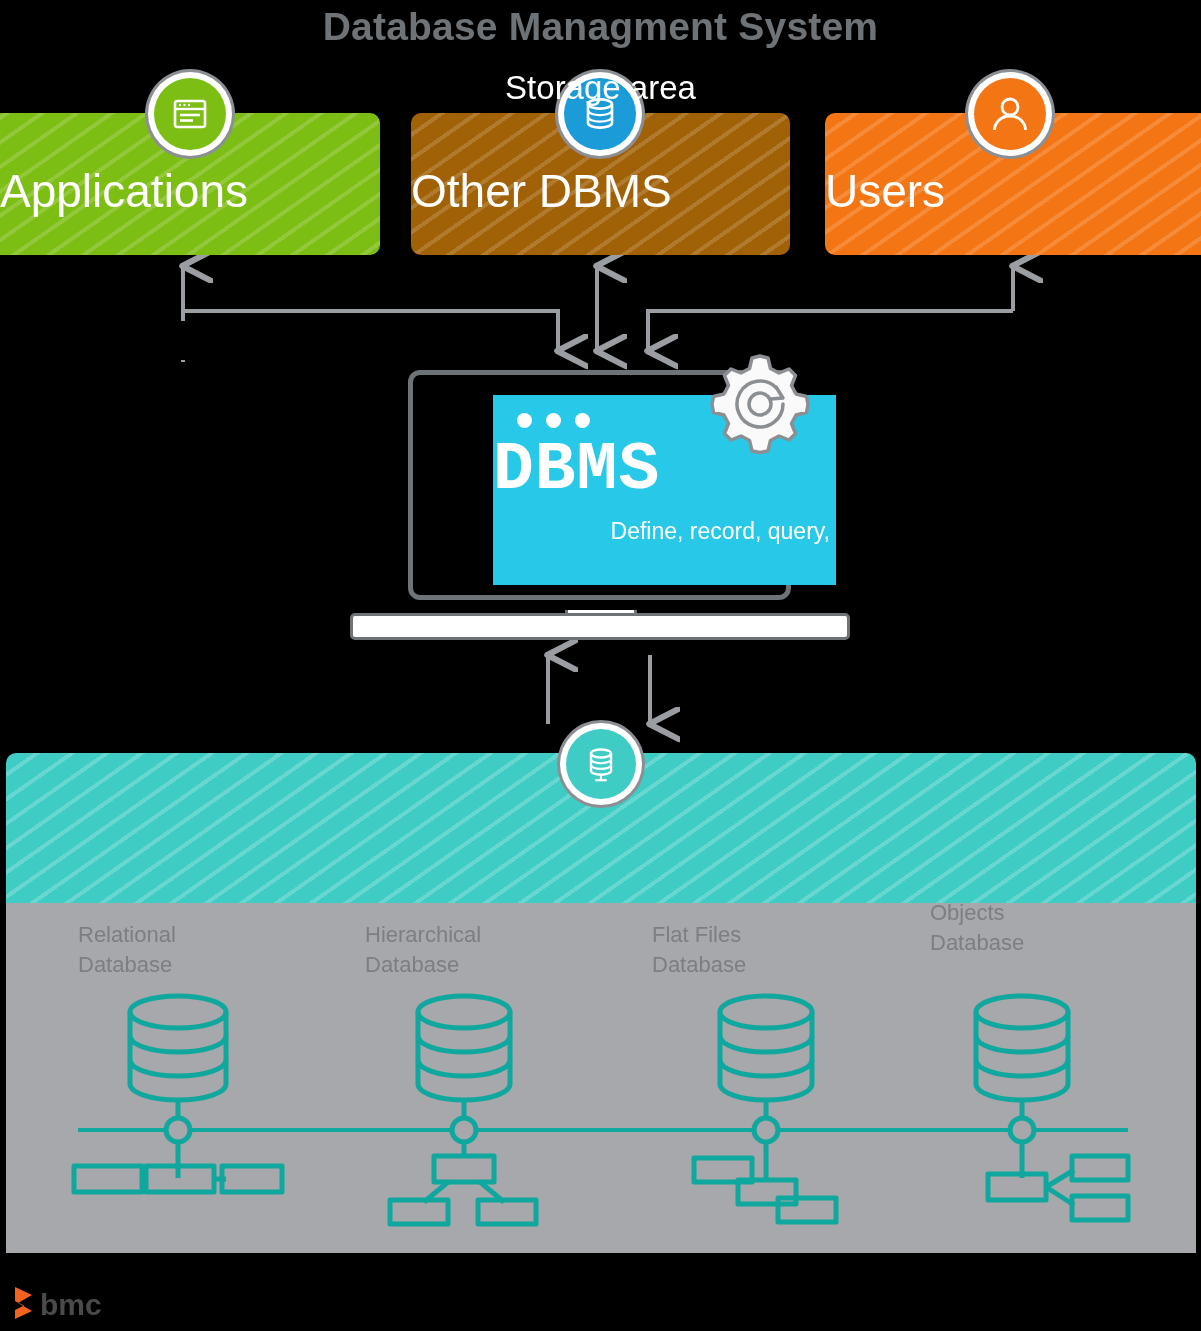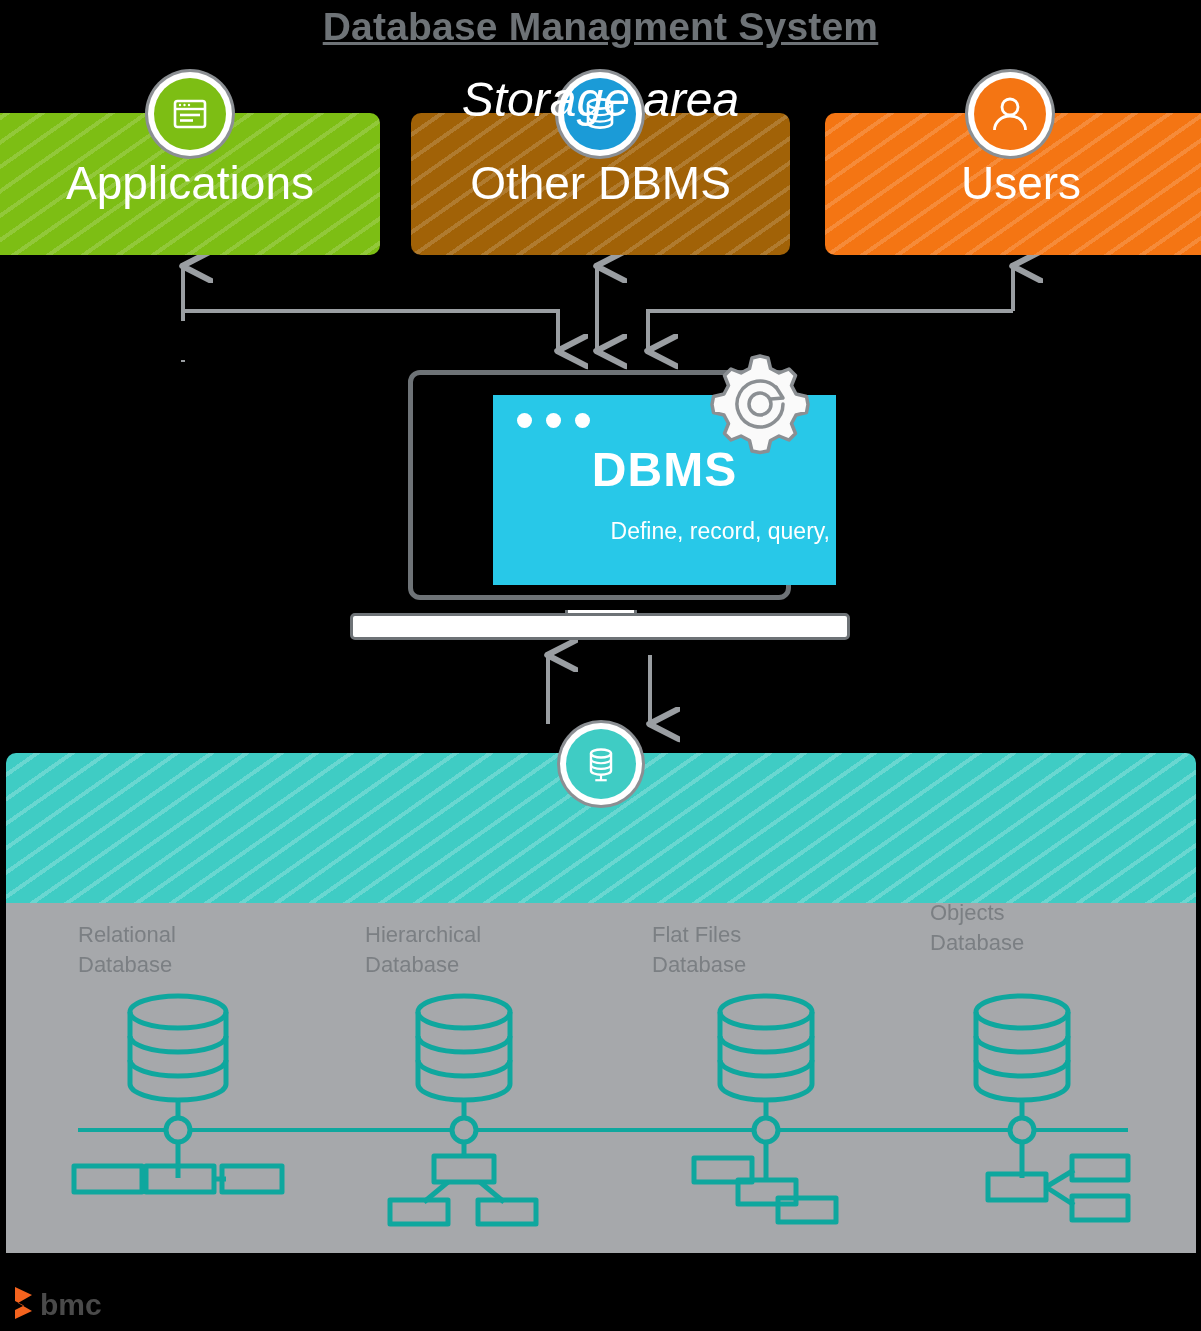--- a/index.html
+++ b/index.html
@@ -23,38 +23,36 @@
     position: absolute;
     left: 0;
     top: 4px;
     width: 1201px;
     text-align: center;
     font-size: 39px;
     font-weight: bold;
     color: #6E7377;
     letter-spacing: 0.2px;
     line-height: 46px;
-    text-decoration: underline;
   }
 
   
   .srcbox {
     position: absolute;
     border-radius: 10px;
     overflow: hidden;
   }
   .srcbox .stripes {
     position: absolute;
     inset: 0;
   }
   .srcbox .label {
     position: absolute;
     left: 0; right: 0;
-    bottom: 46px;
-    text-align: center;
+    bottom: 38px;
     color: #ffffff;
     font-size: 46px;
     line-height: 52px;
     font-weight: normal;
   }
 
   #box-apps {
     left: -24px; top: 113px; width: 404px; height: 142px;
     background: #7DBE14;
   }
@@ -77,21 +75,21 @@
 
   #box-users {
     left: 825px; top: 113px; width: 400px; height: 142px;
     background: #F47513;
   }
   #box-users .stripes {
     background: repeating-linear-gradient(145deg,
       rgba(255,255,255,0.00) 0px, rgba(255,255,255,0.00) 16px,
       rgba(255,255,255,0.16) 16px, rgba(255,255,255,0.16) 20px);
   }
-  #box-users .label { left: 0; right: 24px; padding-left: 16px; }
+  #box-users .label { left: 0; right: 24px; }
 
   
   .badge {
     position: absolute;
     width: 84px; height: 84px;
     border-radius: 50%;
     background: #ffffff;
     box-shadow: 0 0 0 3px #8B8F93;
     display: flex;
     align-items: center;
@@ -153,26 +151,27 @@
   }
   .screen-dots i {
     display: block;
     width: 15px; height: 15px;
     border-radius: 50%;
     background: #ffffff;
   }
   #screen-title {
     position: absolute;
     left: 0; right: 0; top: 38px;
-    text-align: center;
+    text-align: left;
     color: #ffffff;
-    font-size: 48px;
+    font-size: 68px;
     font-weight: bold;
     line-height: 74px;
     letter-spacing: 1px;
+    font-family: Liberation Mono, monospace;
   }
   #screen-sub {
     position: absolute;
     left: 6px; right: 6px; top: 122px;
     text-align: right;
     color: #ffffff;
     font-size: 23px;
     line-height: 29px;
   }
   #laptop-base {
@@ -206,26 +205,25 @@
     overflow: hidden;
   }
   #storage-band .stripes {
     position: absolute; inset: 0;
     background: repeating-linear-gradient(145deg,
       rgba(255,255,255,0.00) 0px, rgba(255,255,255,0.00) 16px,
       rgba(255,255,255,0.22) 16px, rgba(255,255,255,0.22) 20px);
   }
   #storage-label {
     position: absolute;
-    left: 0; right: 0; top: 76px;
+    left: 0; right: 0; top: 64px;
     text-align: center;
     color: #ffffff;
-    font-size: 48px;
+    font-size: 33px;
     line-height: 48px;
-    font-style: italic;
   }
   #storage-body {
     position: absolute;
     left: 6px; top: 903px;
     width: 1190px; height: 350px;
     background: #A6A8AB;
   }
 
   .db-label {
     position: absolute;

